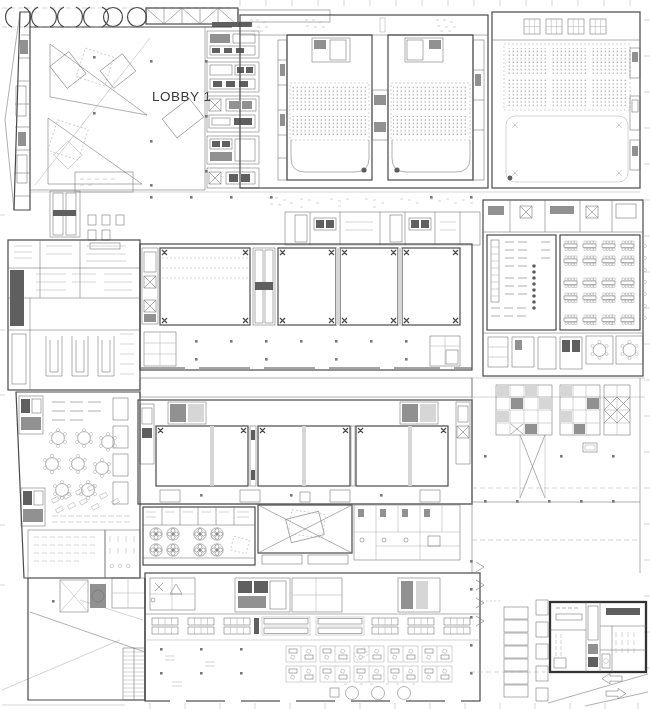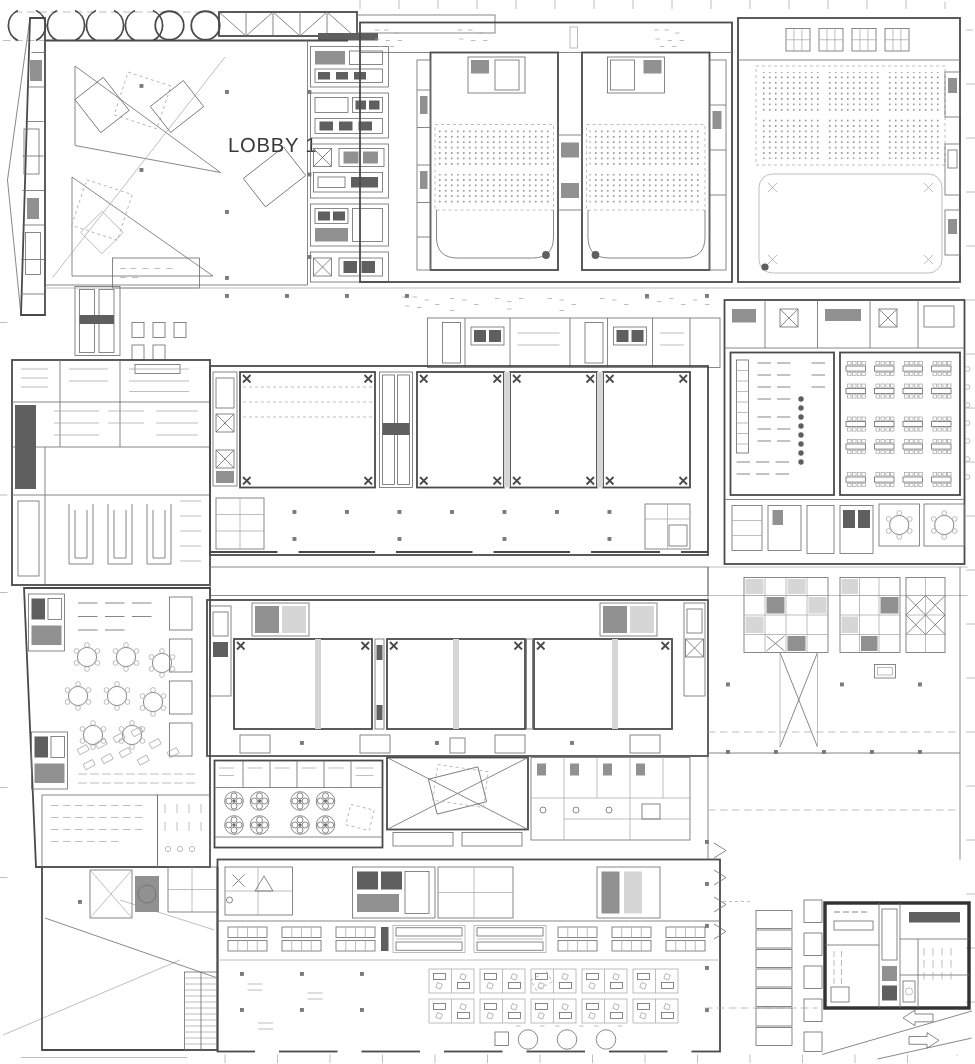--- a/index.html
+++ b/index.html
@@ -1,17 +1,17 @@
 <!DOCTYPE html>
 <html><head>
 <meta charset="utf-8">
 <style>
   html,body{margin:0;padding:0;background:#fff;}
   .stage{position:relative;width:650px;height:709px;background:#fff;overflow:hidden;
-         font-family:"Liberation Sans", sans-serif;border-radius:28px;}
+         font-family:"Liberation Sans", sans-serif;}
   svg{display:block}
   
   .l1{stroke:#6e6e6e;stroke-width:.55;fill:none}
   .l2{stroke:#4a4a4a;stroke-width:1.2;fill:none}
   .l3{stroke:#333;stroke-width:2.3;fill:none}
   .lt{stroke:#a8a8a8;stroke-width:.5;fill:none}
   .da{stroke-dasharray:5 3}
   .db{stroke-dasharray:2 2}
   .fD{fill:#5f5f5f;stroke:none}
   .fM{fill:#919191;stroke:none}

